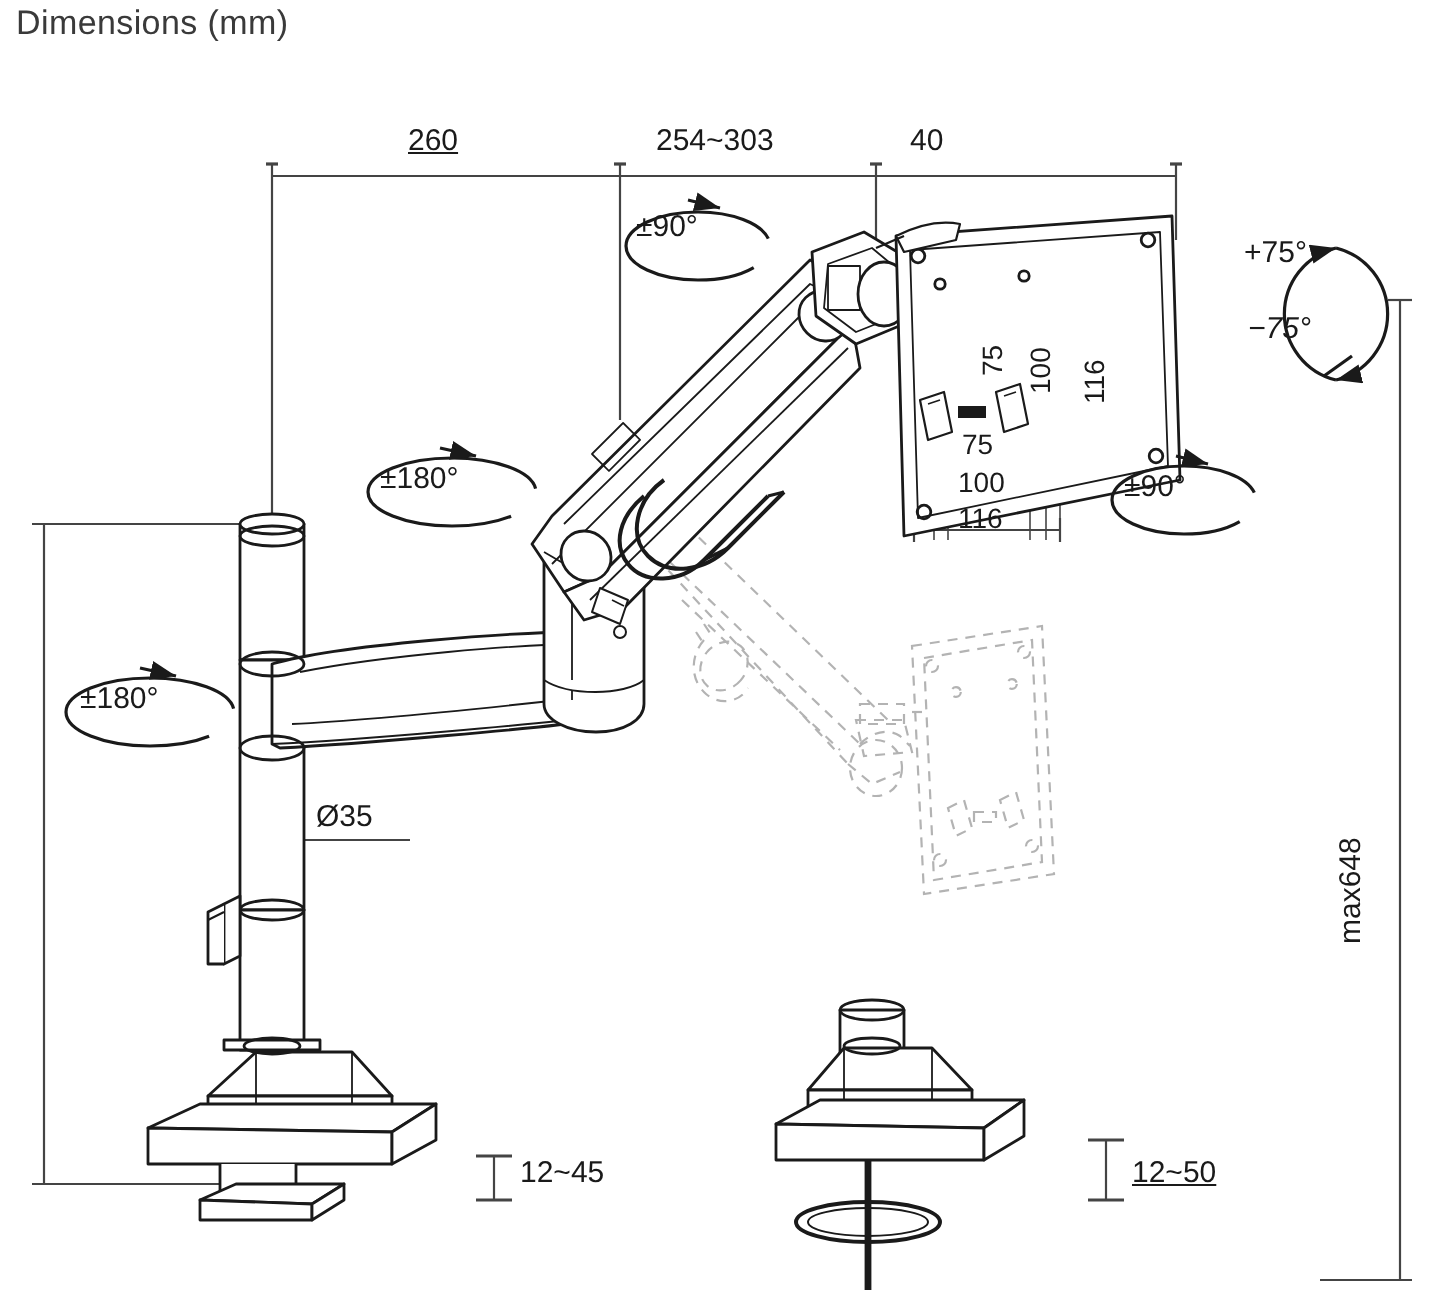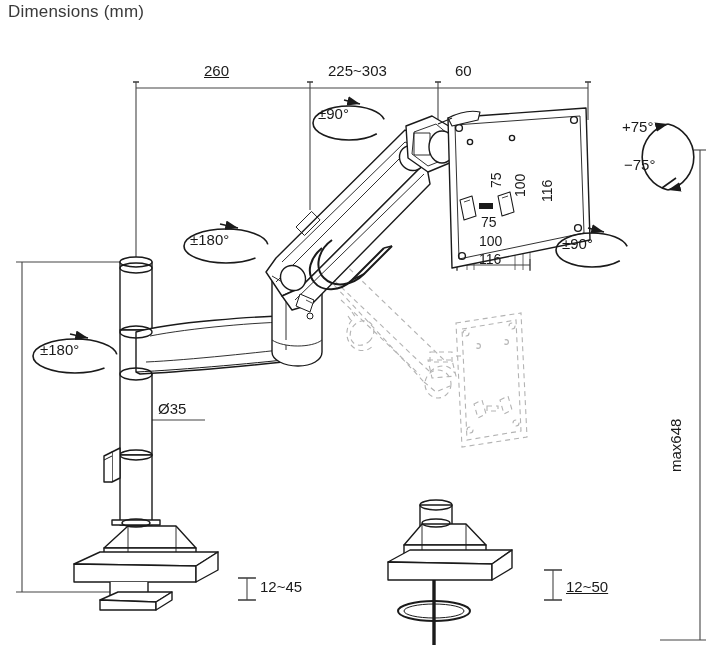--- a/index.html
+++ b/index.html
@@ -249,30 +249,30 @@
 
         <path d="M434,580 L434,645" stroke-width="3.4"></path>
         <ellipse cx="434" cy="611" rx="36" ry="10" fill="none" stroke-width="2"></ellipse>
         <ellipse cx="434" cy="611" rx="30" ry="7" fill="none" stroke-width="1"></ellipse>
       </g>
 
     </g>
   </svg>
 
   <div class="lbl" style="left:204px;top:62px;text-decoration:underline;">260</div>
-  <div class="lbl" style="left:328px;top:62px;">225~303</div>
-  <div class="lbl" style="left:455px;top:62px;">60</div>
+  <div class="lbl" style="left:328px;top:62px;">254~303</div>
+  <div class="lbl" style="left:455px;top:62px;">40</div>
 
   <div class="lbl" style="left:318px;top:105px;">±90°</div>
   <div class="lbl" style="left:190px;top:231px;">±180°</div>
   <div class="lbl" style="left:40px;top:341px;">±180°</div>
   <div class="lbl" style="left:562px;top:235px;">±90°</div>
 
   <div class="lbl" style="left:622px;top:118px;">+75°</div>
-  <div class="lbl" style="left:624px;top:156px;">−75°</div>
+  <div class="lbl" style="left:624px;top:156px;font-style:italic;">−75°</div>
 
   <div class="lbl rot90" style="left:2px;top:440px;">388</div>
   <div class="lbl" style="left:158px;top:400px;text-align:right;">Ø35</div>
 
   <div class="lbl rot90" style="left:684px;top:455px;">max648</div>
 
   <div class="lbl sm rot90" style="left:504px;top:172px;">75</div>
   <div class="lbl sm rot90" style="left:528px;top:181px;">100</div>
   <div class="lbl sm rot90" style="left:555px;top:186px;">116</div>
 

